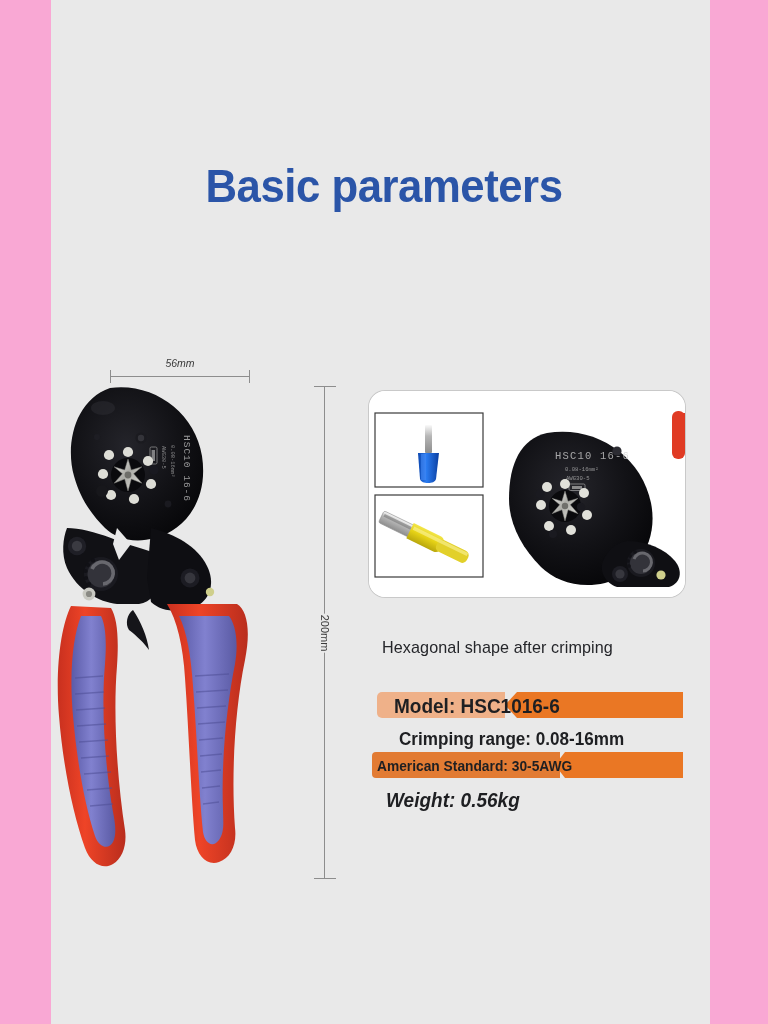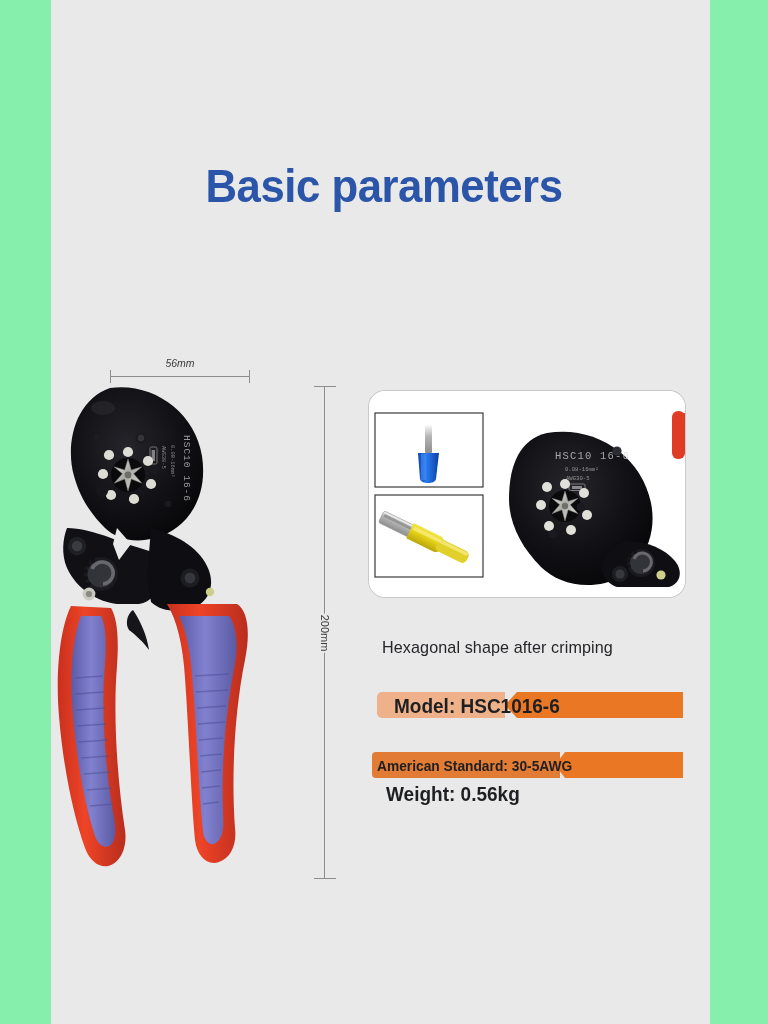--- a/index.html
+++ b/index.html
@@ -12,21 +12,21 @@
     height: 1024px;
     position: relative;
     overflow: hidden;
     font-family: "Liberation Sans", sans-serif;
   }
 
   
   #page {
     position: absolute;
     inset: 0;
-    background: #86efac;
+    background: #f9a8d4;
   }
 
   
   #panel {
     position: absolute;
     left: 51px;
     top: 0;
     width: 659px;
     height: 1024px;
     background: #e9e9e9;
@@ -231,21 +231,21 @@
     background: #ea7724;
     clip-path: polygon(10px 0, 100% 0, 100% 100%, 10px 100%, 0 50%);
   }
   #row-awg .spec-text {
     left: 8px;
     font-size: 14.5px;
     top: 1px;
   }
 
   
-  #row-weight { top: 89px; }
+  #row-weight { top: 95px; font-style: italic; }
   #row-weight .spec-text {
     left: 17px;
     font-size: 20px;
   }
 
   
   #row-jaw { top: 127px; }
   #row-jaw .bar-right {
     left: 205px;
     width: 110px;
@@ -528,20 +528,23 @@
   <div id="caption">Hexagonal shape after crimping</div>
 
   <div id="specs">
 
     <div class="spec-row" id="row-model">
       <div class="spec-bar bar-left"></div>
       <div class="spec-bar bar-right"></div>
       <div class="spec-text">Model: HSC1016-6</div>
     </div>
 
+    <div class="spec-row" id="row-range">
+      <div class="spec-text">Crimping range: 0.08-16mm</div>
+    </div>
 
     <div class="spec-row" id="row-awg">
       <div class="spec-bar bar-left"></div>
       <div class="spec-bar bar-right"></div>
       <div class="spec-text">American Standard: 30-5AWG</div>
     </div>
 
     <div class="spec-row" id="row-weight">
       <div class="spec-text">Weight: 0.56kg</div>
     </div>

